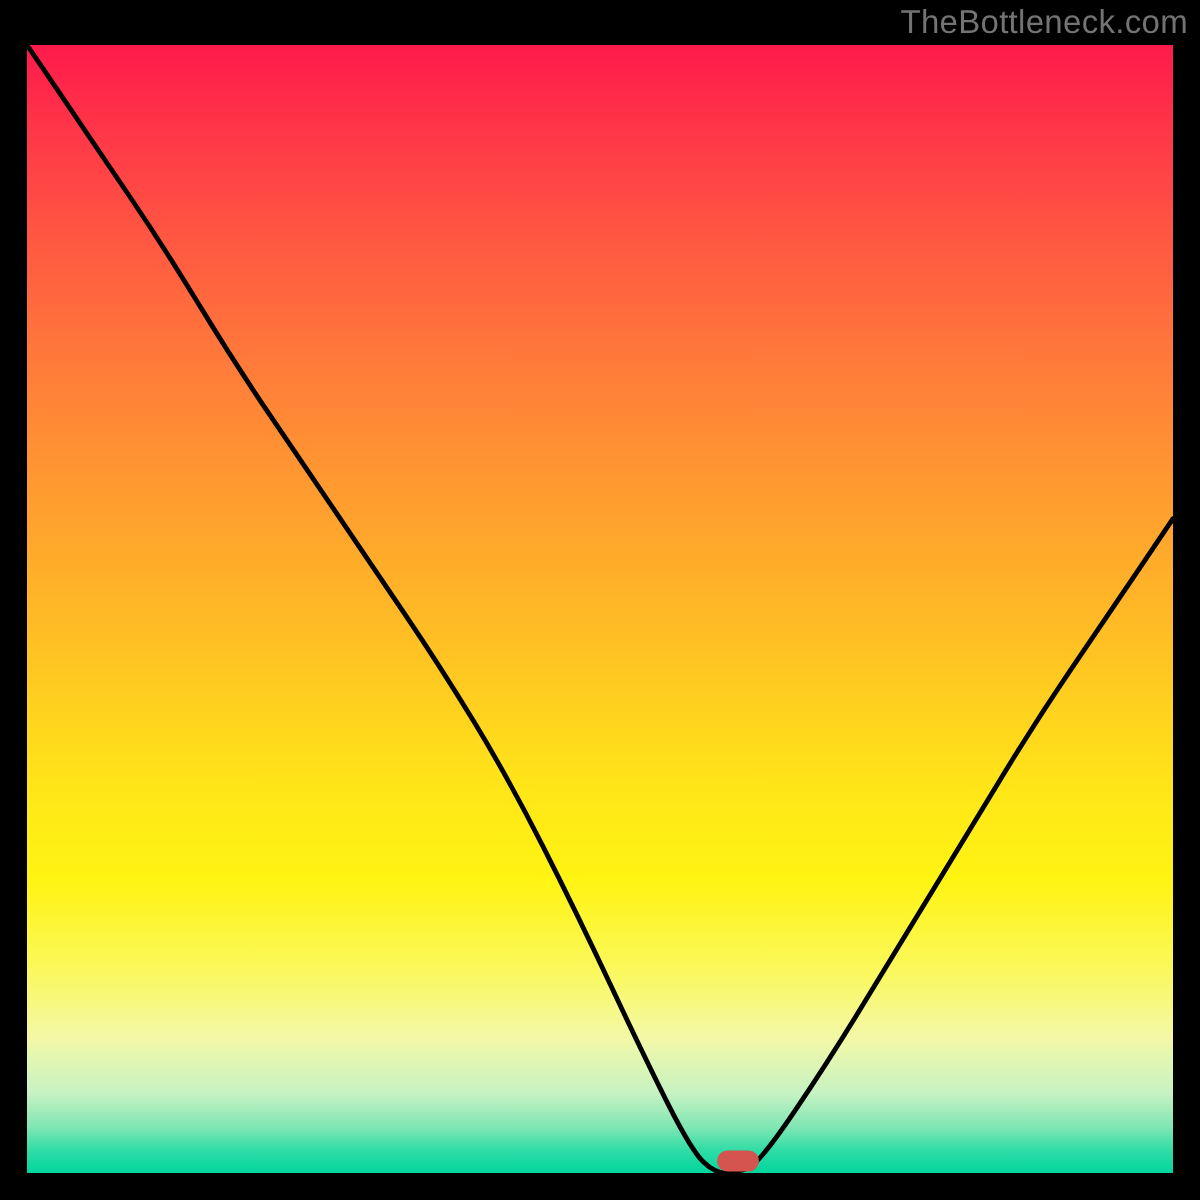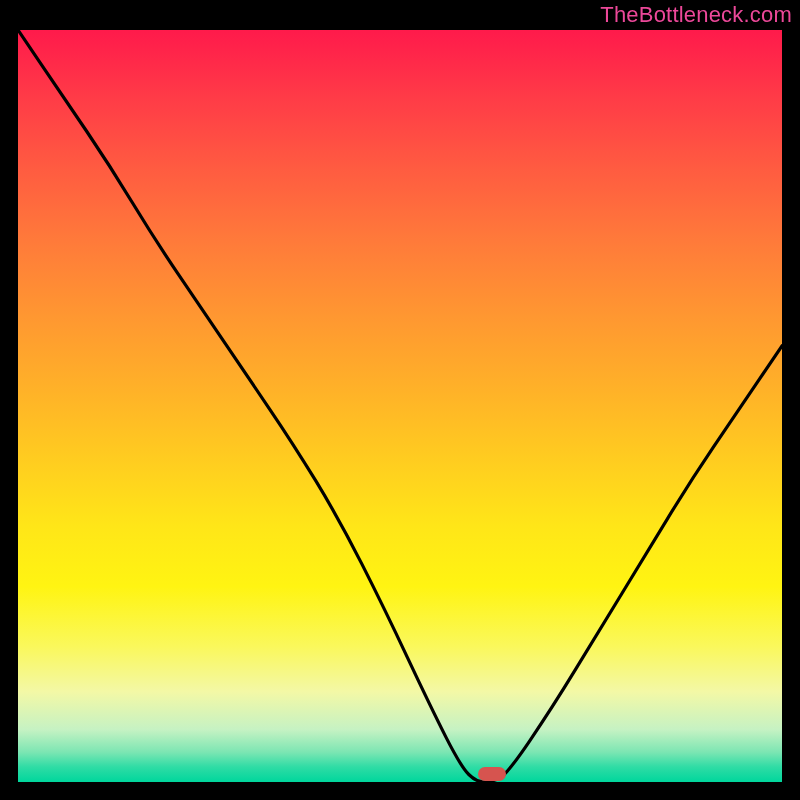--- a/index.html
+++ b/index.html
@@ -14,21 +14,21 @@
   .frame {
     position: relative;
     width: 800px;
     height: 800px;
     background: #000;
   }
   .watermark {
     position: absolute;
     top: 2px;
     right: 8px;
-    color: #ec4899;
+    color: #737373;
     font-size: 22px;
     font-weight: 500;
     letter-spacing: 0.2px;
     z-index: 10;
   }
   .plot-area {
     position: absolute;
     left: 18px;
     top: 30px;
     width: 764px;

